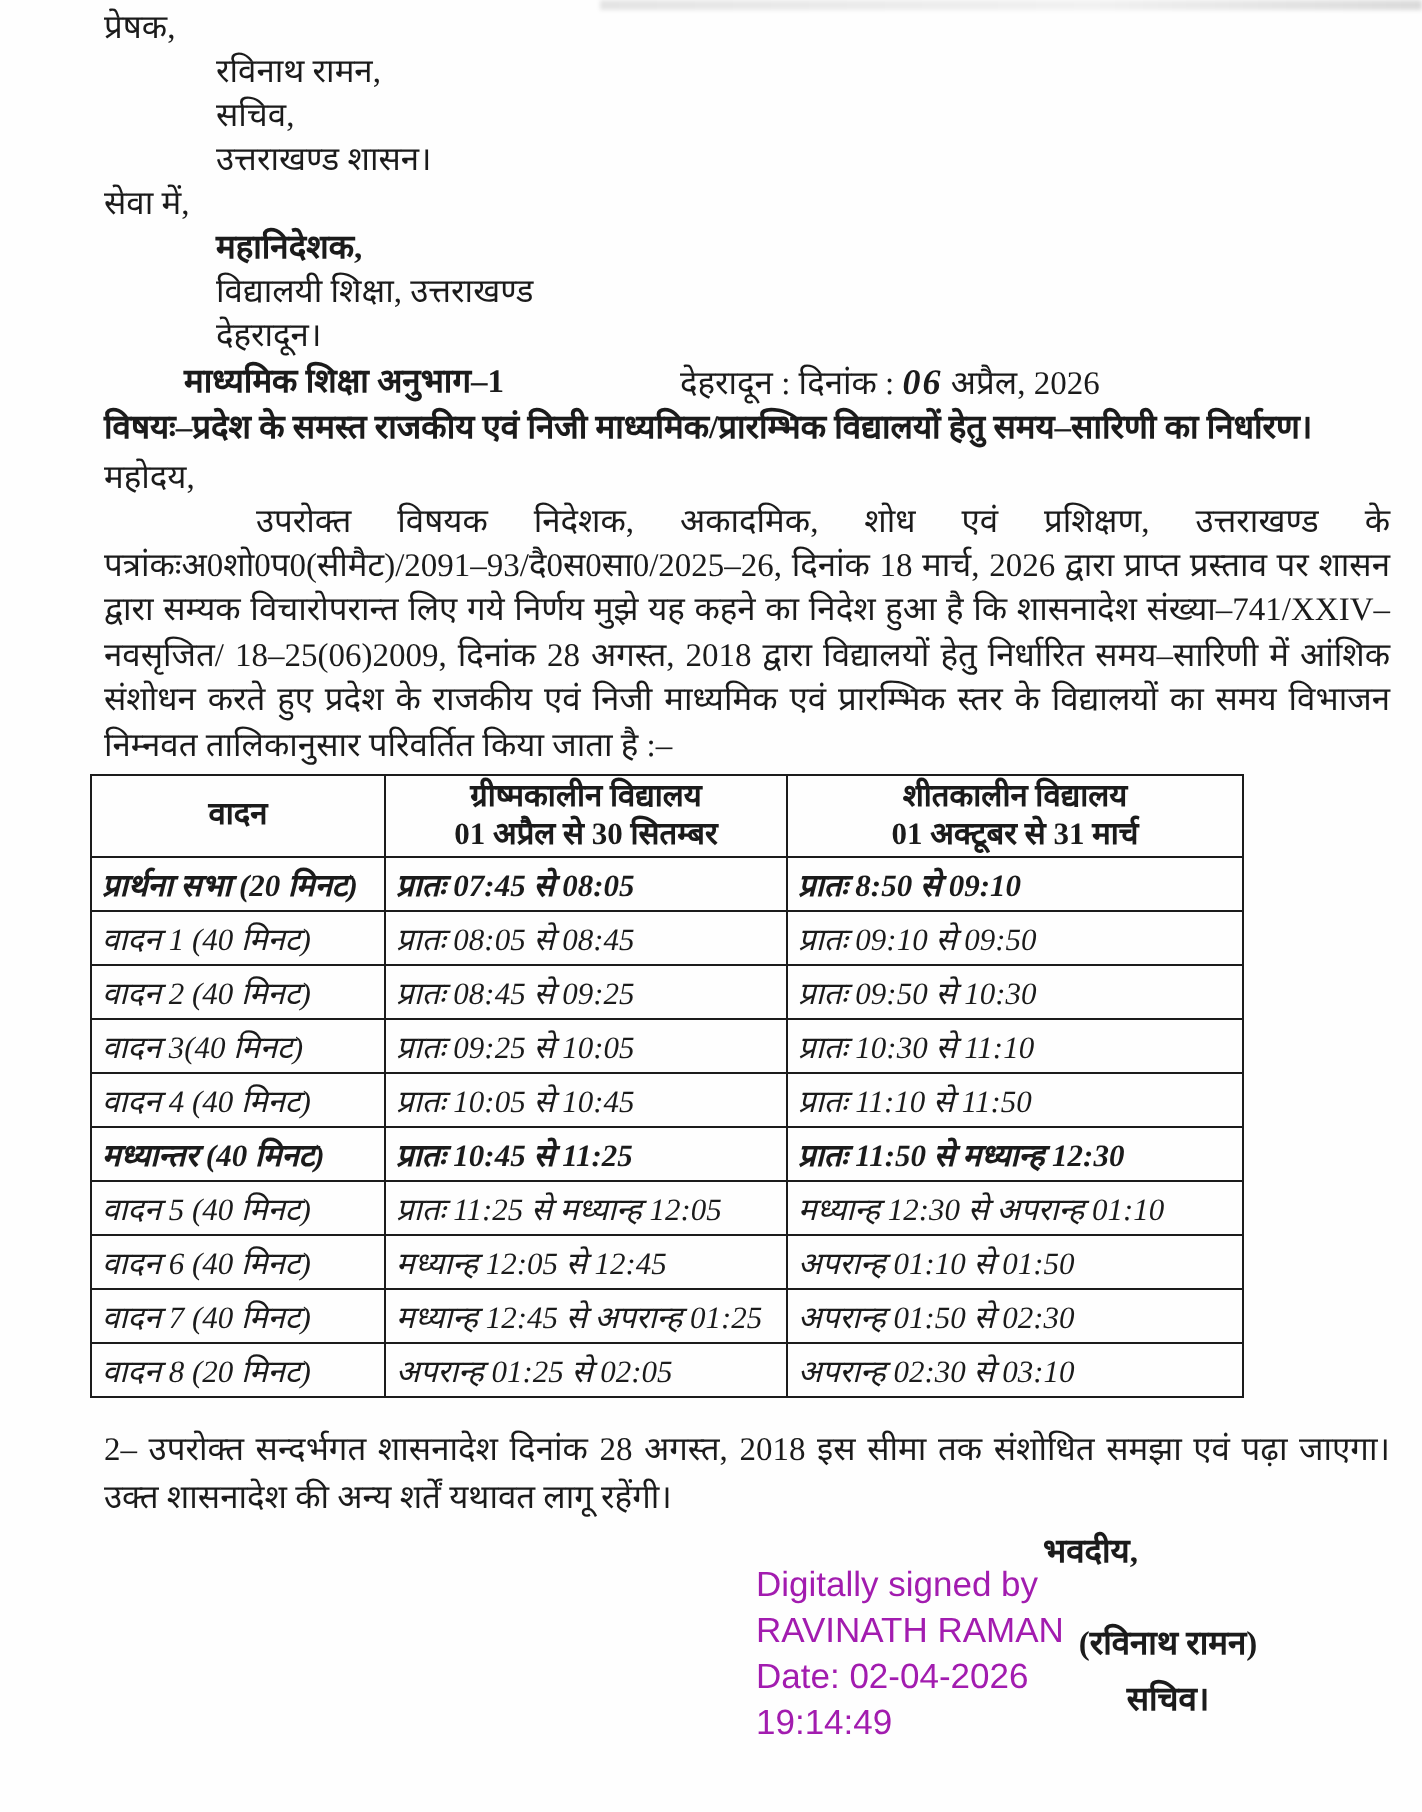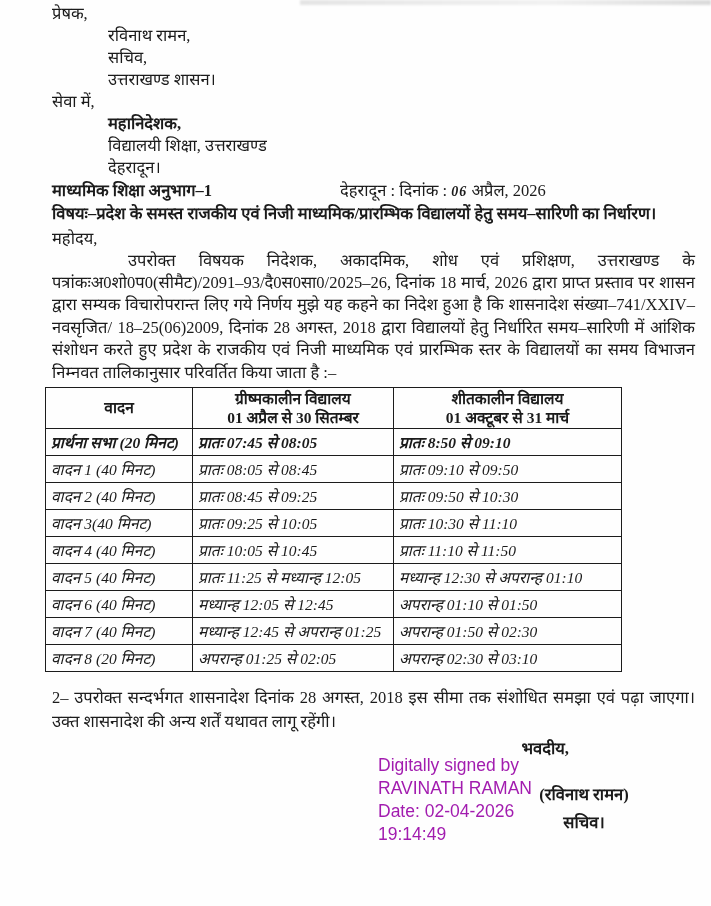--- a/index.html
+++ b/index.html
@@ -16,23 +16,23 @@
   }
   .scan-smudge{
     position:absolute;top:0;left:300px;width:411px;height:5px;
     background:linear-gradient(90deg,rgba(0,0,0,0.10),rgba(0,0,0,0.05) 60%,rgba(0,0,0,0.14));
     filter:blur(1px);
   }
   .addr-line{line-height:22px;white-space:nowrap;}
   .indent1{padding-left:56px;}
   .bold{font-weight:bold;}
   .section-row{position:relative;line-height:22px;margin-top:1px;}
-  .section-label{font-weight:bold;}
+  .section-label{font-weight:bold;margin-left:40px;}
   .dateline{position:absolute;left:288px;top:0;white-space:nowrap;}
-  .hand-date{font-weight:bold;font-style:italic;font-size:14px;letter-spacing:1px;}
+  .hand-date{font-weight:bold;font-style:italic;font-size:18px;letter-spacing:1px;}
   .subject{font-weight:bold;line-height:22.5px;text-align:justify;width:643px;margin-top:1px;}
   .salutation{line-height:23px;margin-top:1px;}
   .para1{
     margin:0;width:643px;text-align:justify;line-height:22.4px;
     text-indent:76px;margin-top:0px;
   }
   table.timetable{
     border-collapse:collapse;
     margin-left:-7px;margin-top:3px;
     table-layout:fixed;width:576px;
@@ -131,20 +131,25 @@
         <tr>
           <td>वादन 3(40 मिनट)</td>
           <td>प्रातः 09:25 से 10:05</td>
           <td>प्रातः 10:30 से 11:10</td>
         </tr>
         <tr>
           <td>वादन 4 (40 मिनट)</td>
           <td>प्रातः 10:05 से 10:45</td>
           <td>प्रातः 11:10 से 11:50</td>
         </tr>
+        <tr class="bold-row">
+          <td>मध्यान्तर (40 मिनट)</td>
+          <td>प्रातः 10:45 से 11:25</td>
+          <td>प्रातः 11:50 से मध्यान्ह 12:30</td>
+        </tr>
         <tr>
           <td>वादन 5 (40 मिनट)</td>
           <td>प्रातः 11:25 से मध्यान्ह 12:05</td>
           <td>मध्यान्ह 12:30 से अपरान्ह 01:10</td>
         </tr>
         <tr>
           <td>वादन 6 (40 मिनट)</td>
           <td>मध्यान्ह 12:05 से 12:45</td>
           <td>अपरान्ह 01:10 से 01:50</td>
         </tr>

